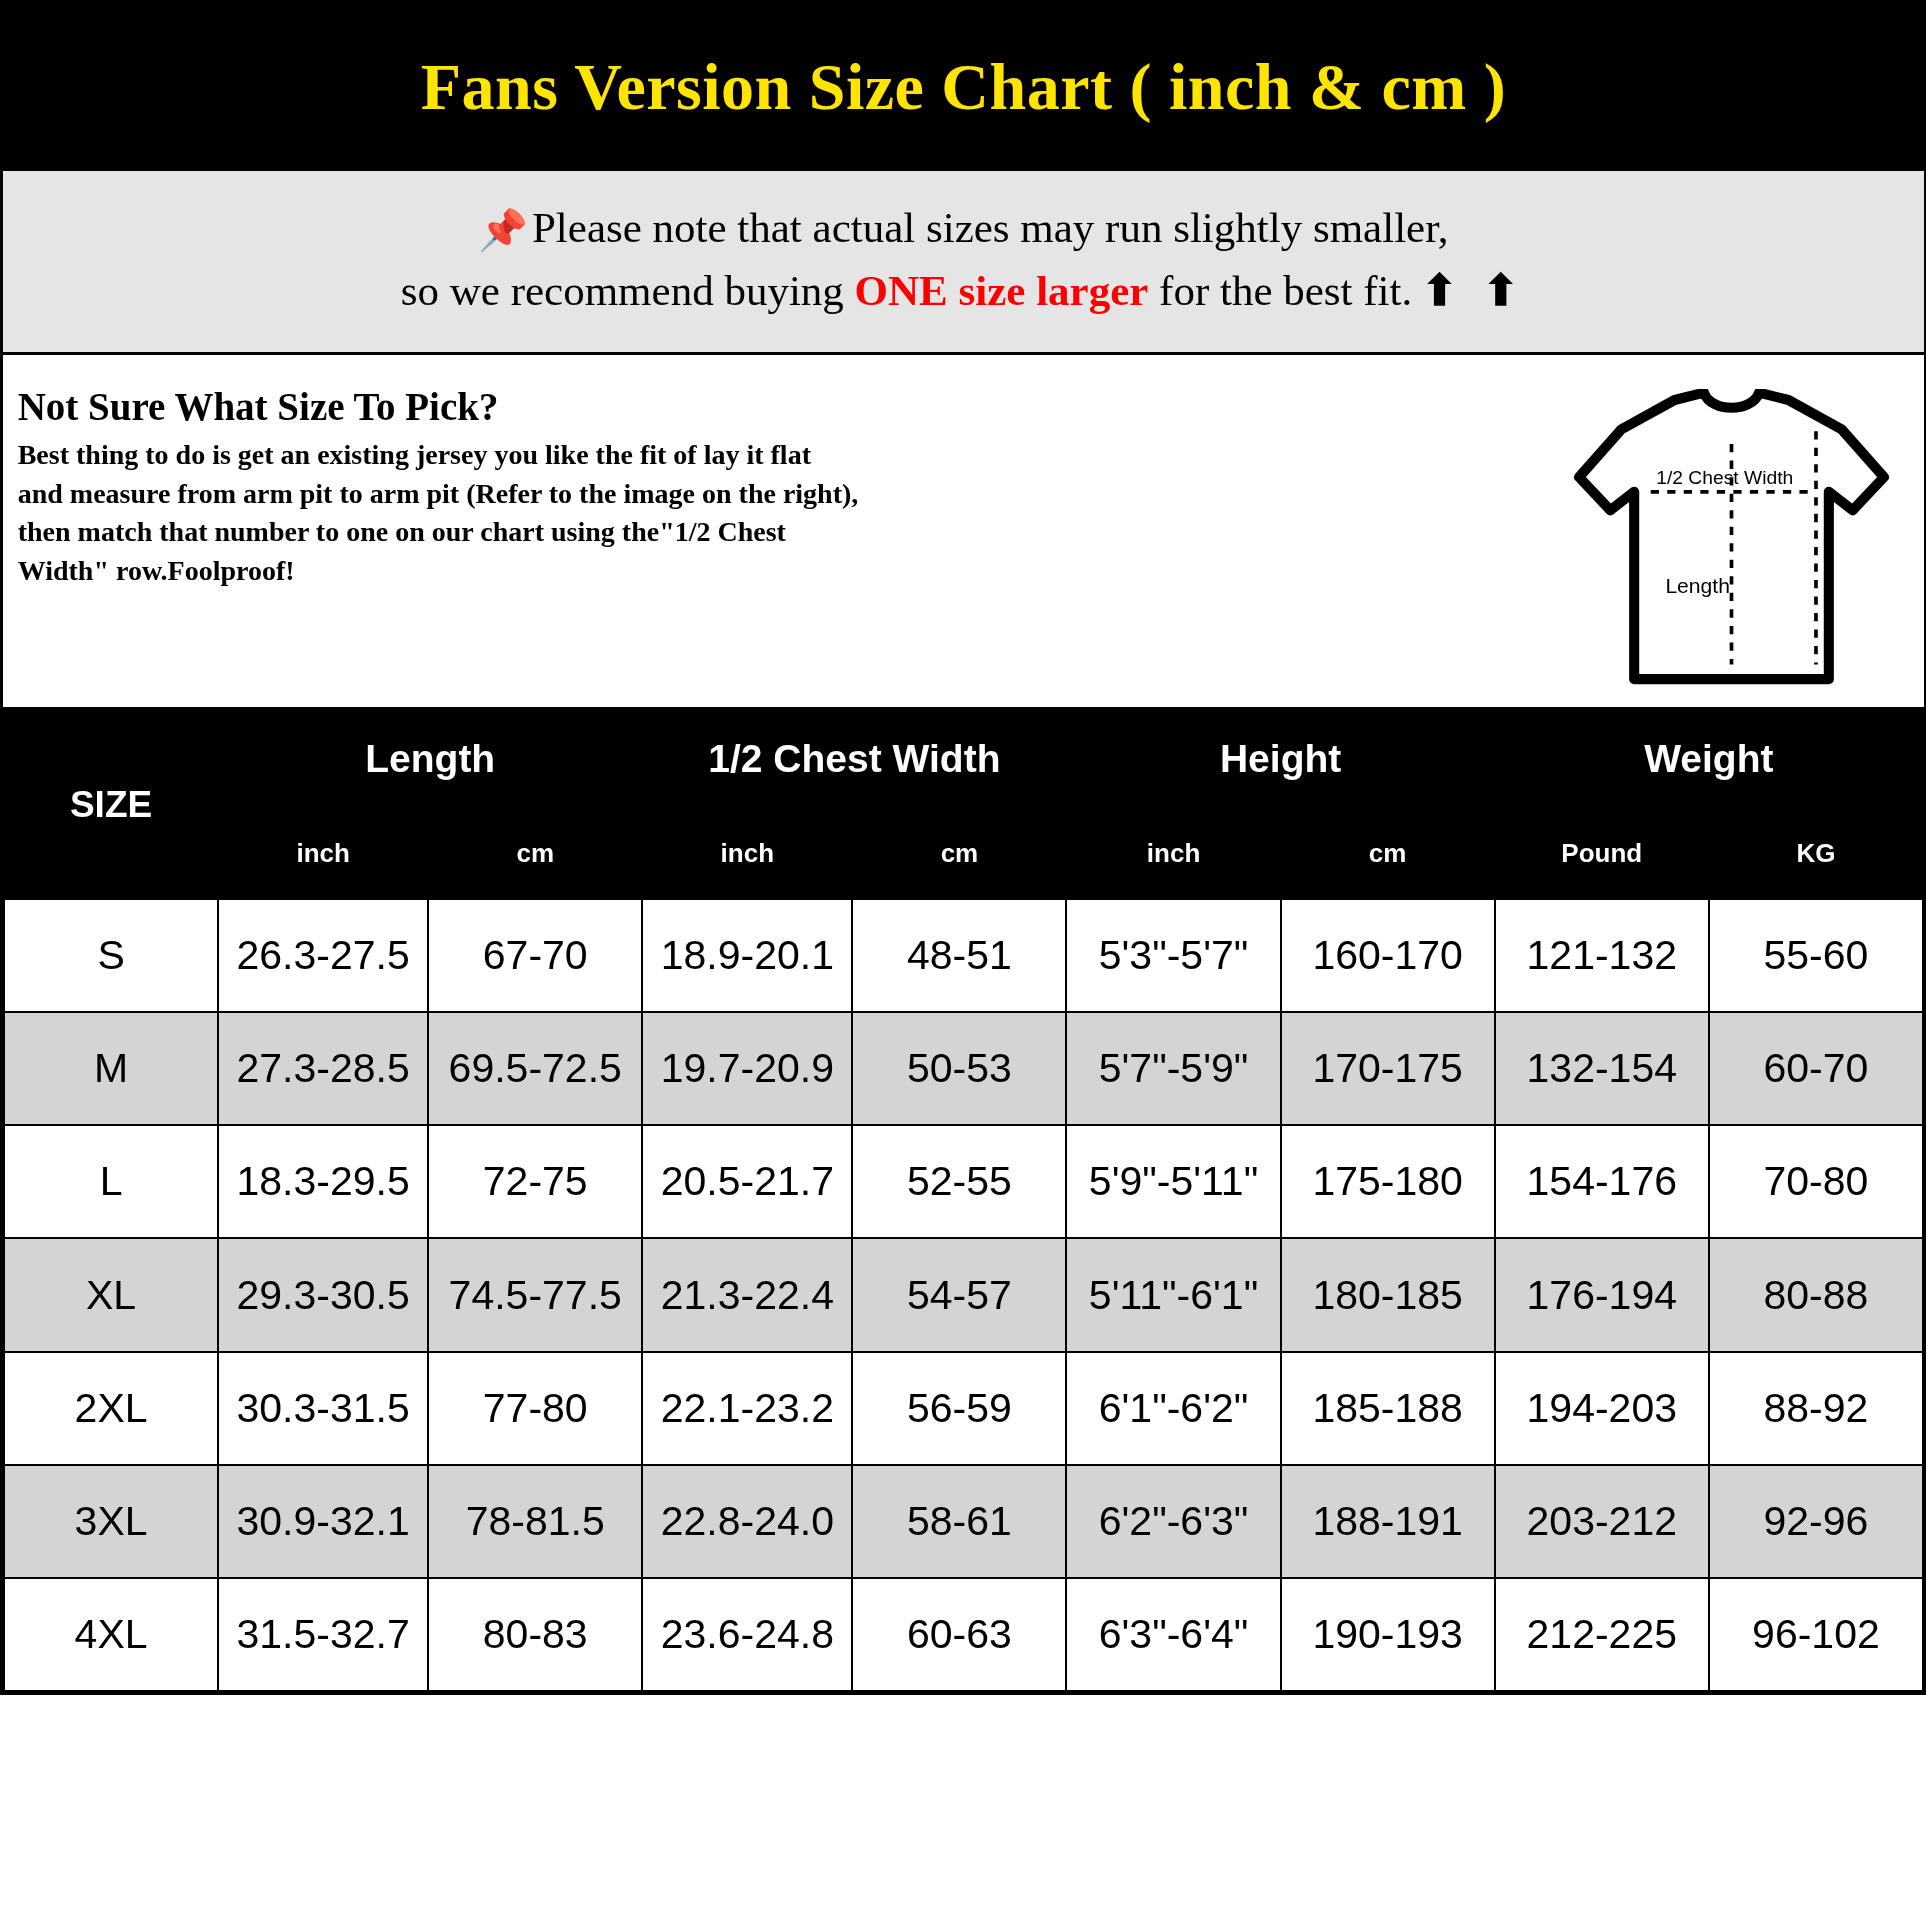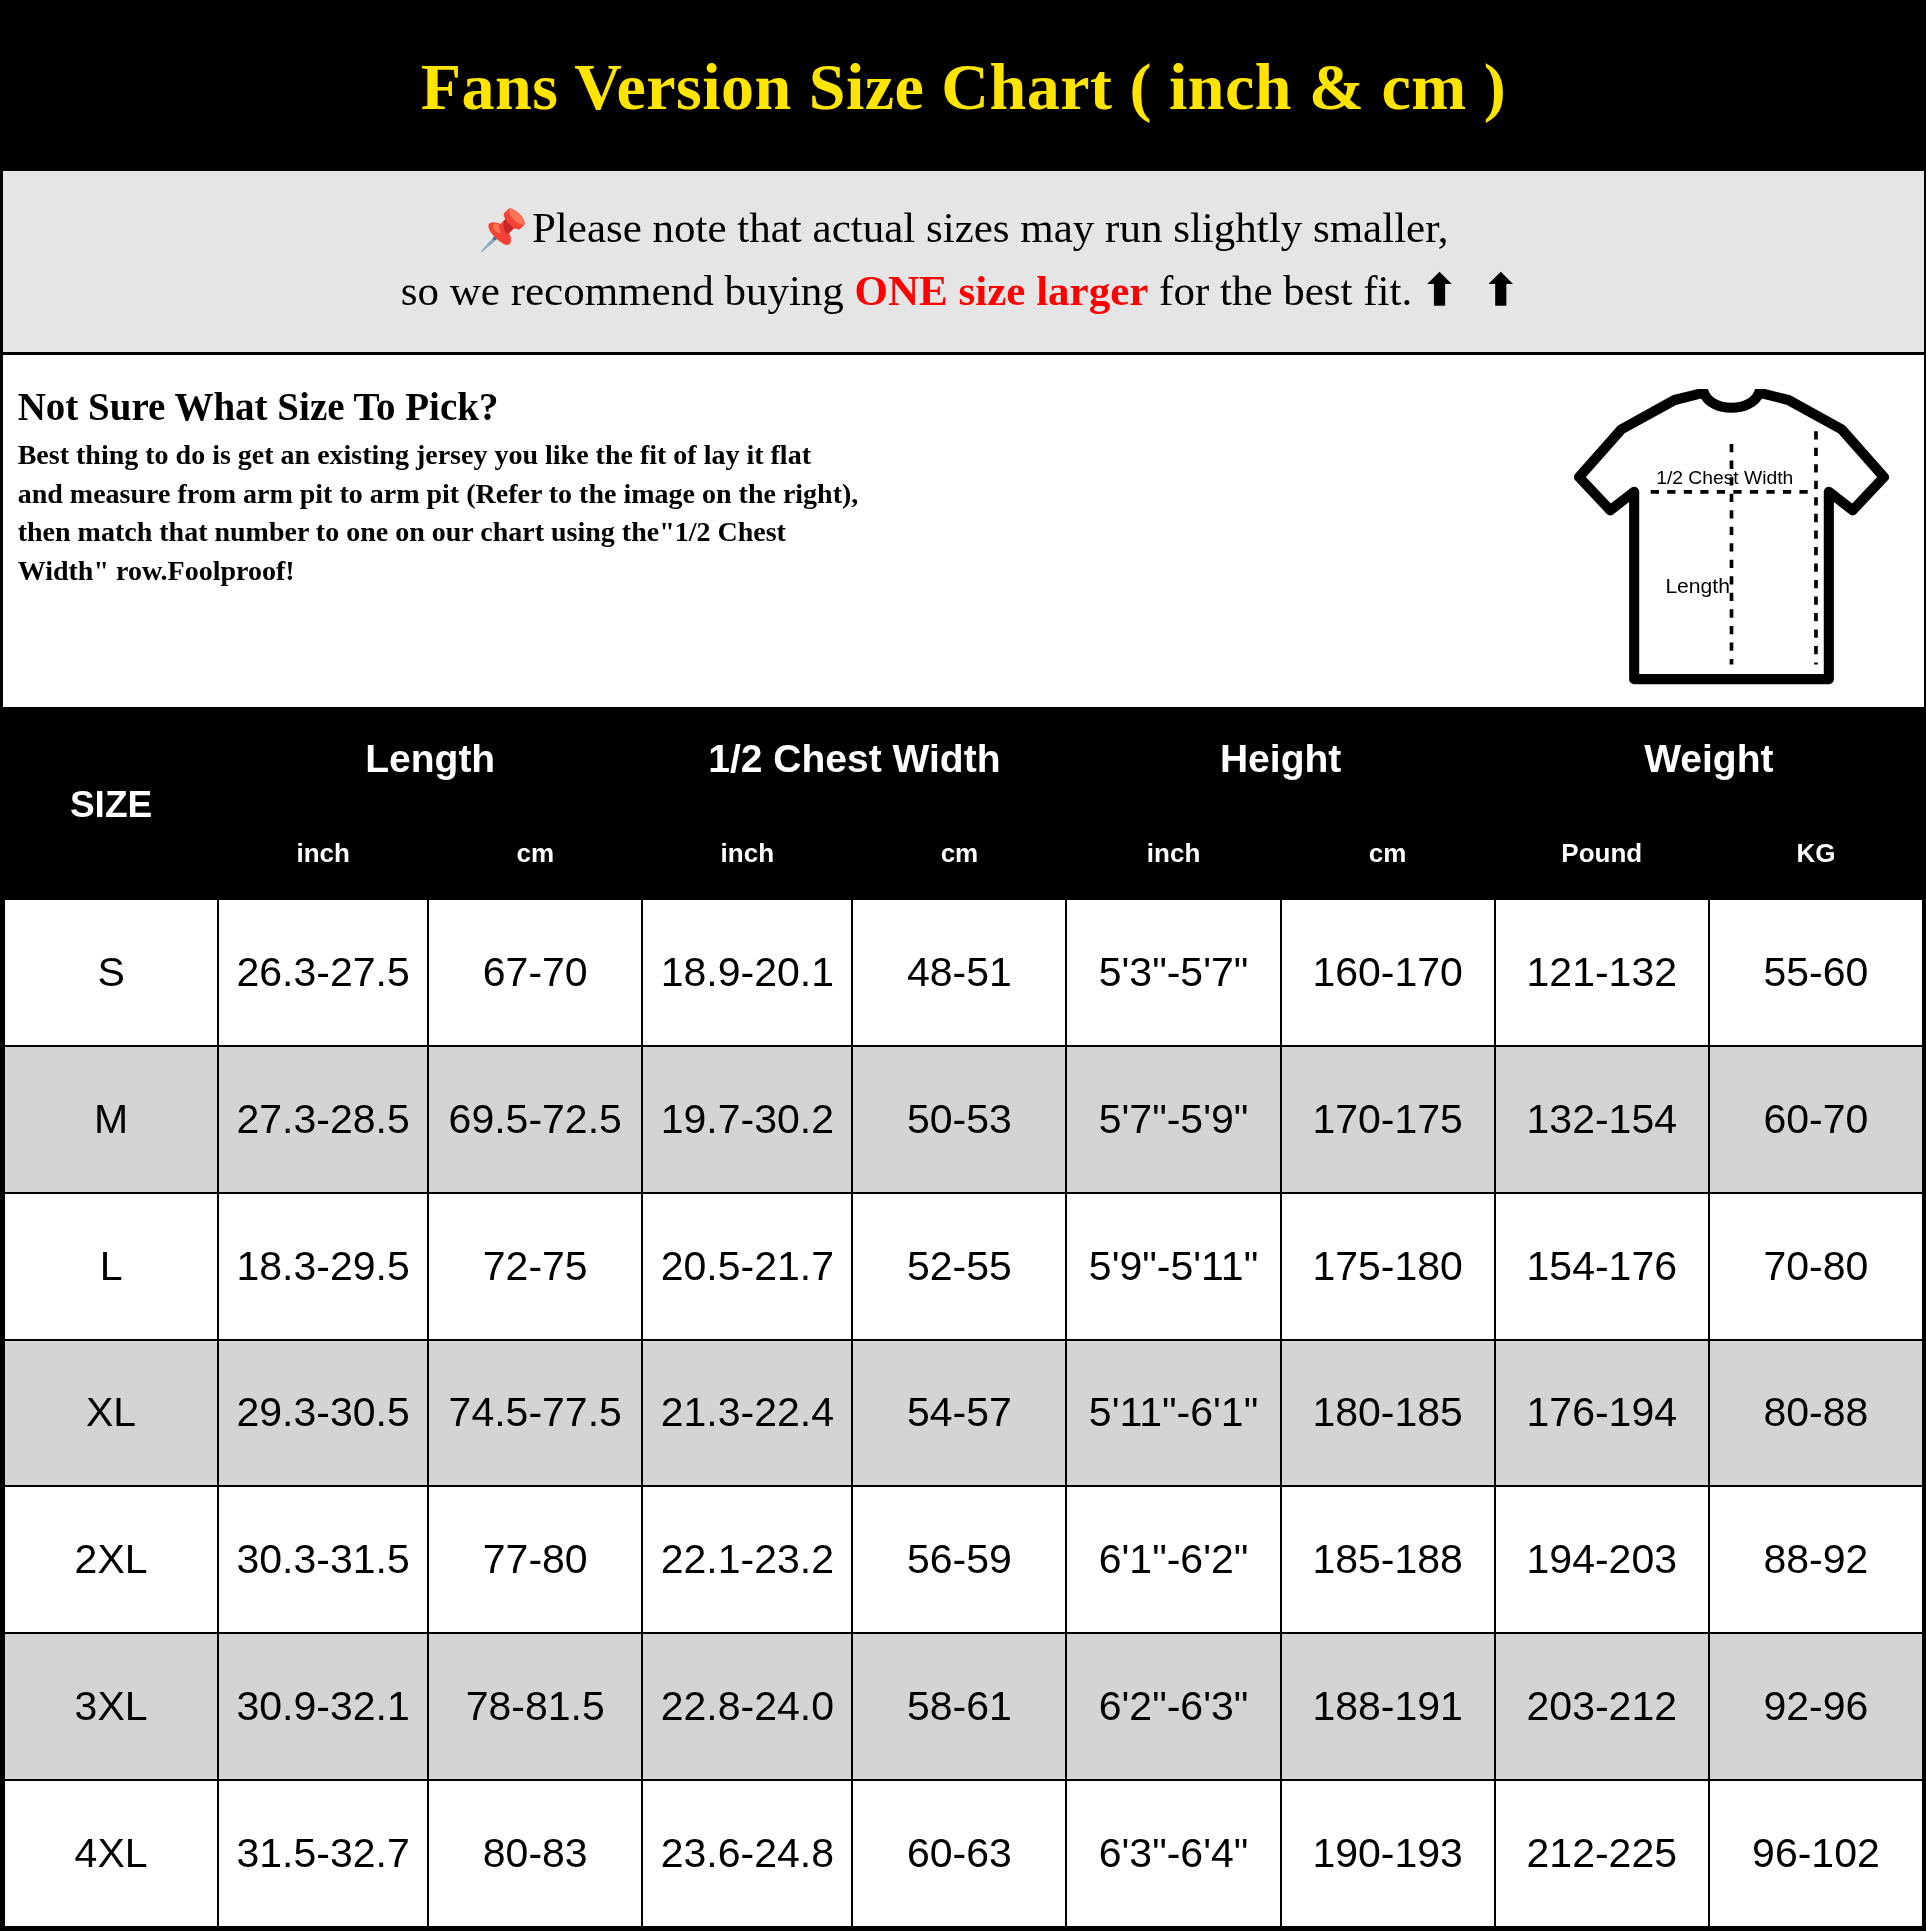--- a/index.html
+++ b/index.html
@@ -9,21 +9,21 @@
   }
   body {
     width: 1927px;
     height: 1931px;
     font-family: "Liberation Sans", sans-serif;
     color: #000000;
     overflow: hidden;
   }
   .page {
     width: 1927px;
-    height: 1931px;
+    height: 1695px;
     position: relative;
     box-sizing: border-box;
     border: 3.7px solid #000000;
     background: #ffffff;
     display: flex;
     flex-direction: column;
   }
 
   
   .title-bar {
@@ -242,21 +242,21 @@
         <td>48-51</td>
         <td>5'3"-5'7"</td>
         <td>160-170</td>
         <td>121-132</td>
         <td>55-60</td>
       </tr>
       <tr class="alt">
         <td class="size-cell">M</td>
         <td>27.3-28.5</td>
         <td>69.5-72.5</td>
-        <td>19.7-30.2</td>
+        <td>19.7-20.9</td>
         <td>50-53</td>
         <td>5'7"-5'9"</td>
         <td>170-175</td>
         <td>132-154</td>
         <td>60-70</td>
       </tr>
       <tr>
         <td class="size-cell">L</td>
         <td>18.3-29.5</td>
         <td>72-75</td>

